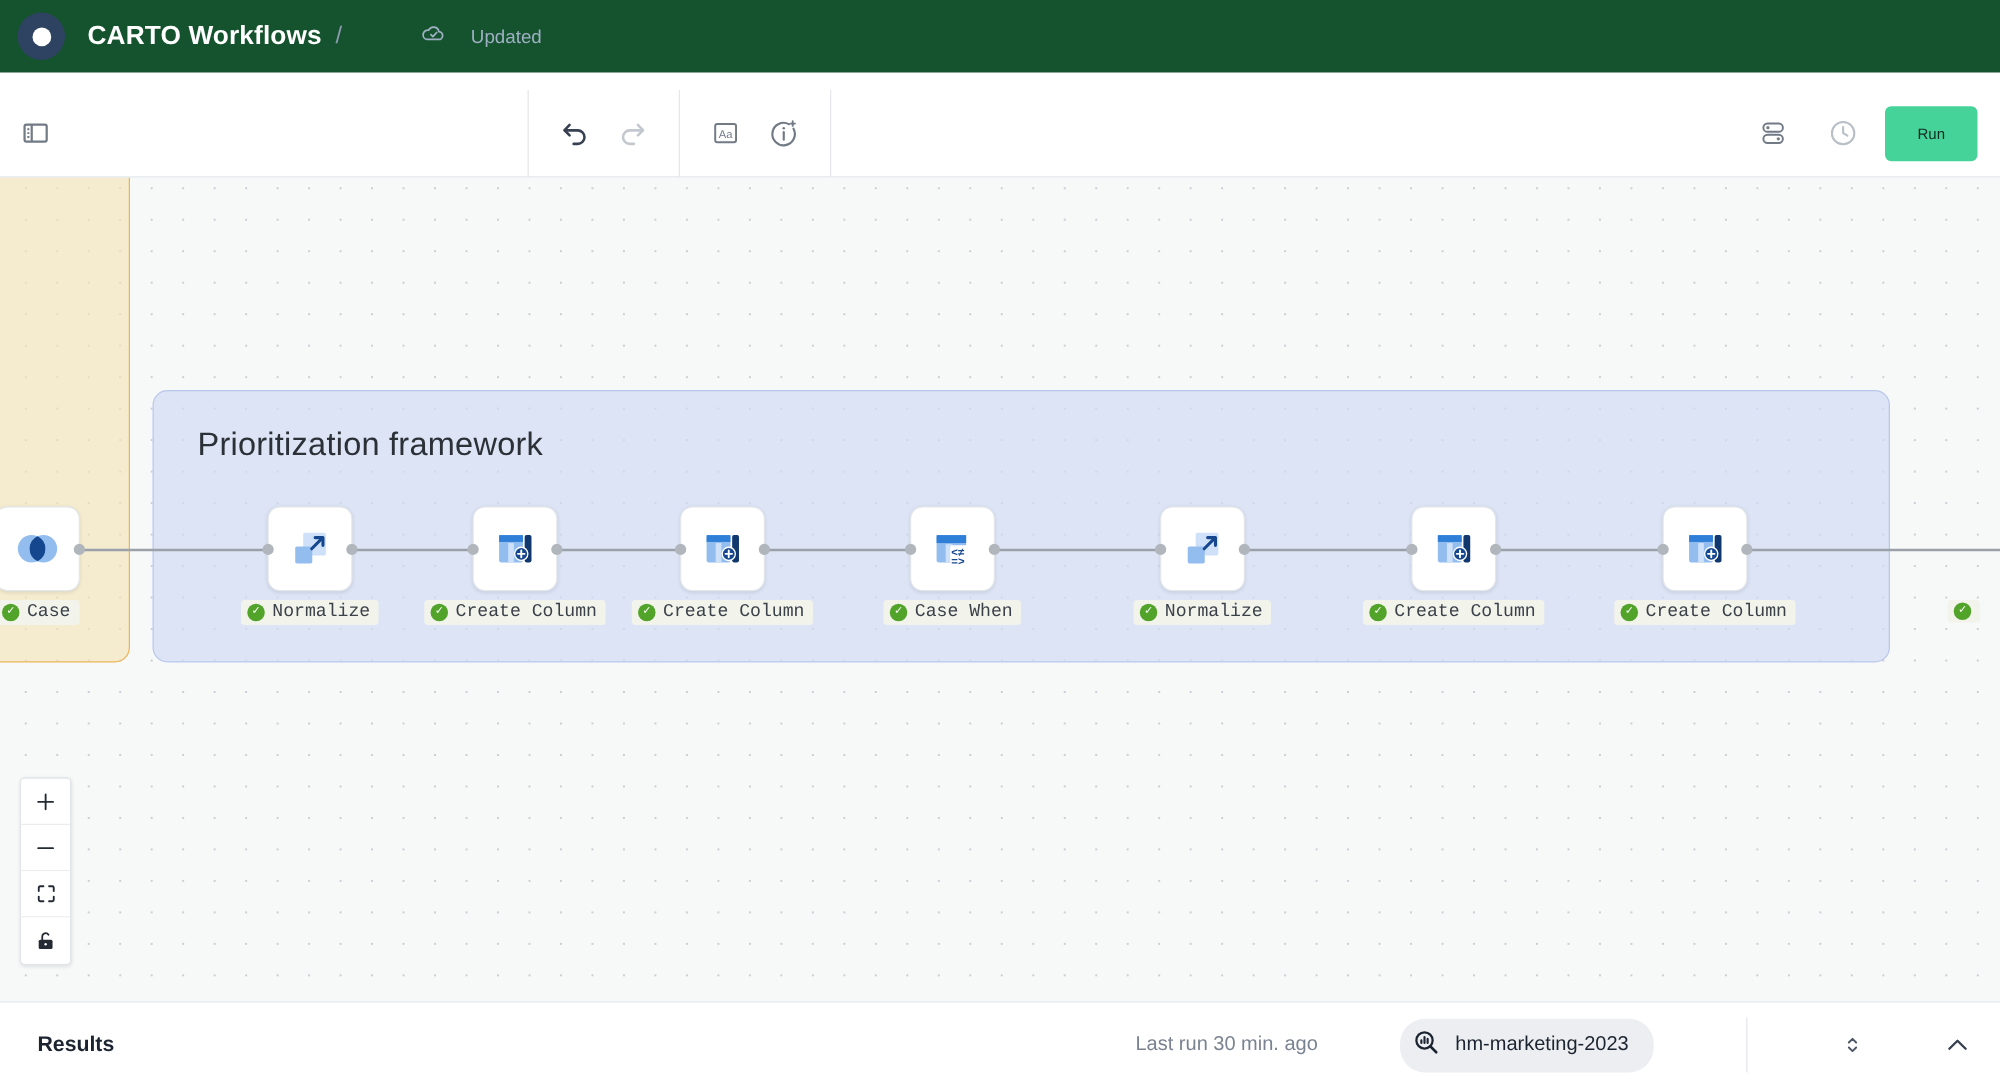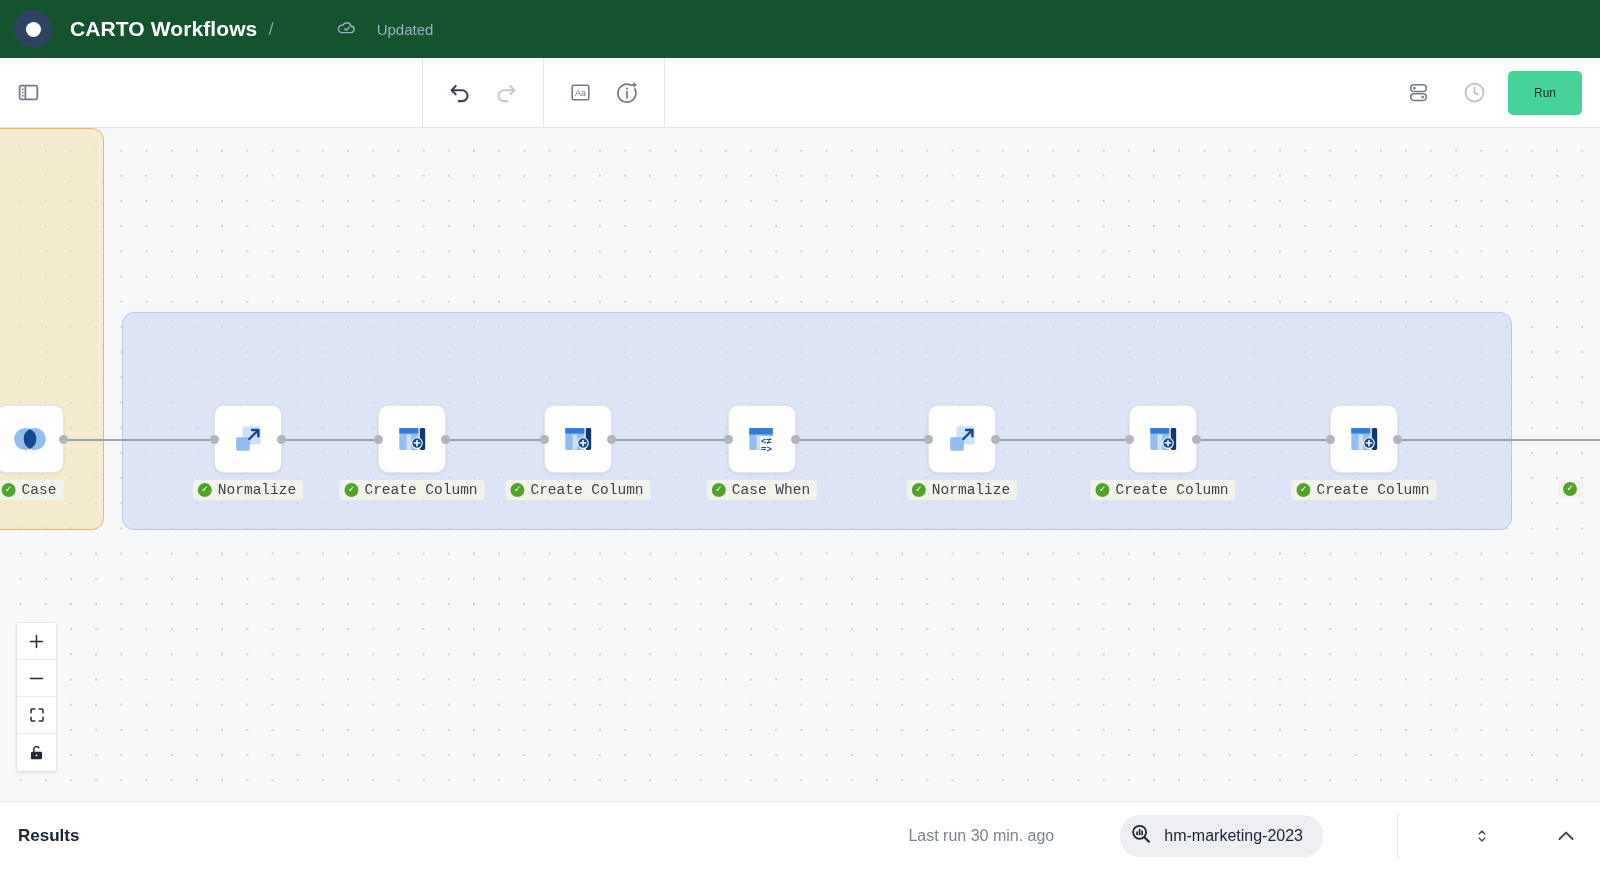--- a/index.html
+++ b/index.html
@@ -54,21 +54,21 @@
     width: 40px; height: 40px; border-radius: 50%;
     background: #a07e6c; color: #fff;
     display: flex; align-items: center; justify-content: center;
     font-size: 17px; margin-left: 8px; cursor: pointer;
   }
   .dots-v { display: flex; flex-direction: column; gap: 3.5px; align-items: center; }
   .dots-v i { width: 3.5px; height: 3.5px; border-radius: 50%; background: #ffffff; display: block; }
 
   
   .toolbar {
-    position: absolute; top: 58px; left: 0;
+    position: absolute; top: 72px; left: 0;
     width: 1600px; height: 70px;
     background: #ffffff; border-bottom: 1px solid #e4e7ec;
     display: flex; align-items: center; z-index: 35;
   }
   .tb-left { width: 56px; display: flex; align-items: center; justify-content: center; }
   .tb-center { margin-left: auto; margin-right: auto; display: flex; align-items: center; height: 70px; }
   .tb-group {
     display: flex; align-items: center; height: 70px;
     padding: 0 14px;
     border-left: 1px solid #e4e7ec;
@@ -162,21 +162,21 @@
     display: flex; align-items: center; justify-content: center;
     border-bottom: 1px solid #ececee; cursor: pointer; background: #fff;
   }
   .zoom-btn:last-child { border-bottom: none; }
 
   
   .results {
     position: absolute; left: 0; top: 801px;
     width: 1600px; height: 69px;
     background: #ffffff; border-top: 1px solid #e4e7ec;
-    display: flex; align-items: center; padding: 0 14px 0 18px;
+    display: flex; align-items: center; padding: 0 14px 0 30px;
     z-index: 30;
   }
   .results-title { font-size: 17px; font-weight: bold; color: #1b2430; }
   .results-right { margin-left: auto; display: flex; align-items: center; gap: 44px; }
   .lastrun { color: #7a8391; font-size: 16px; margin-right: 22px; white-space: nowrap; }
   .db-chip {
     display: flex; align-items: center; gap: 11px;
     background: #eceef1; border-radius: 20px;
     padding: 7px 20px 7px 9px;
     font-size: 16px; color: #1b2430; cursor: pointer; white-space: nowrap;
@@ -272,20 +272,21 @@
         </svg>
       </div>
       <button class="run-btn">Run</button>
     </div>
   </div>
 
   <div class="canvas">
 
     <div class="group-box group-tan"></div>
     <div class="group-box group-blue"></div>
+    <div class="group-title">Prioritization framework</div>
 
     <div class="edge" style="left:64px;  width:152px;"></div>
     <div class="edge" style="left:280px; width:100px;"></div>
     <div class="edge" style="left:444px; width:102px;"></div>
     <div class="edge" style="left:610px; width:120px;"></div>
     <div class="edge" style="left:794px; width:136px;"></div>
     <div class="edge" style="left:994px; width:137px;"></div>
     <div class="edge" style="left:1196px;width:136px;"></div>
     <div class="edge" style="left:1398px;width:202px;"></div>
 

